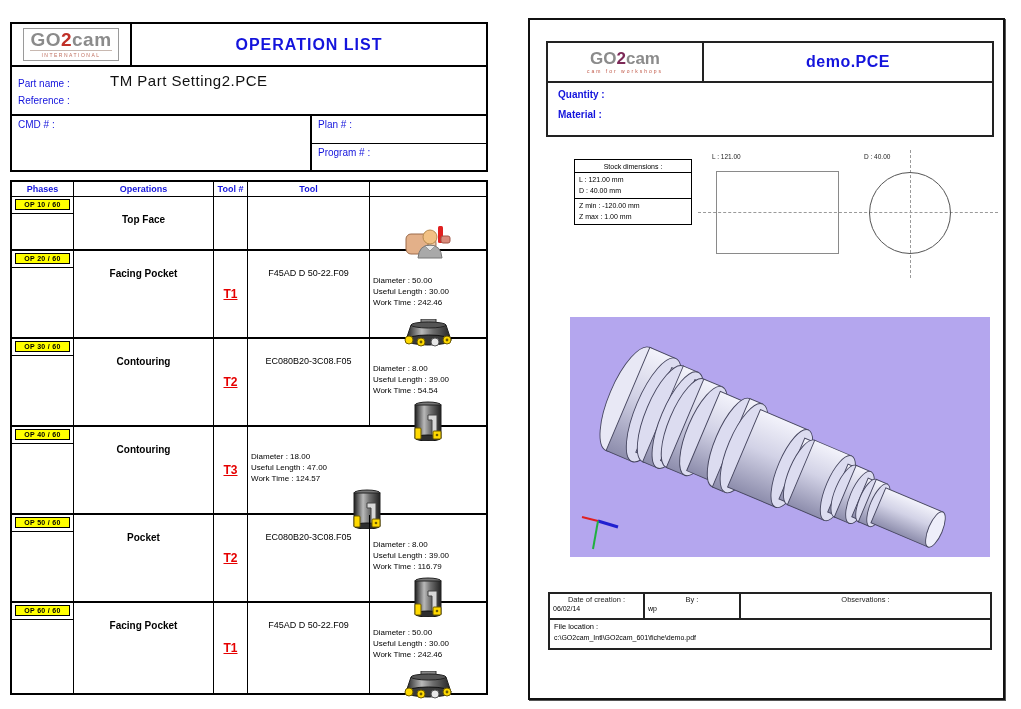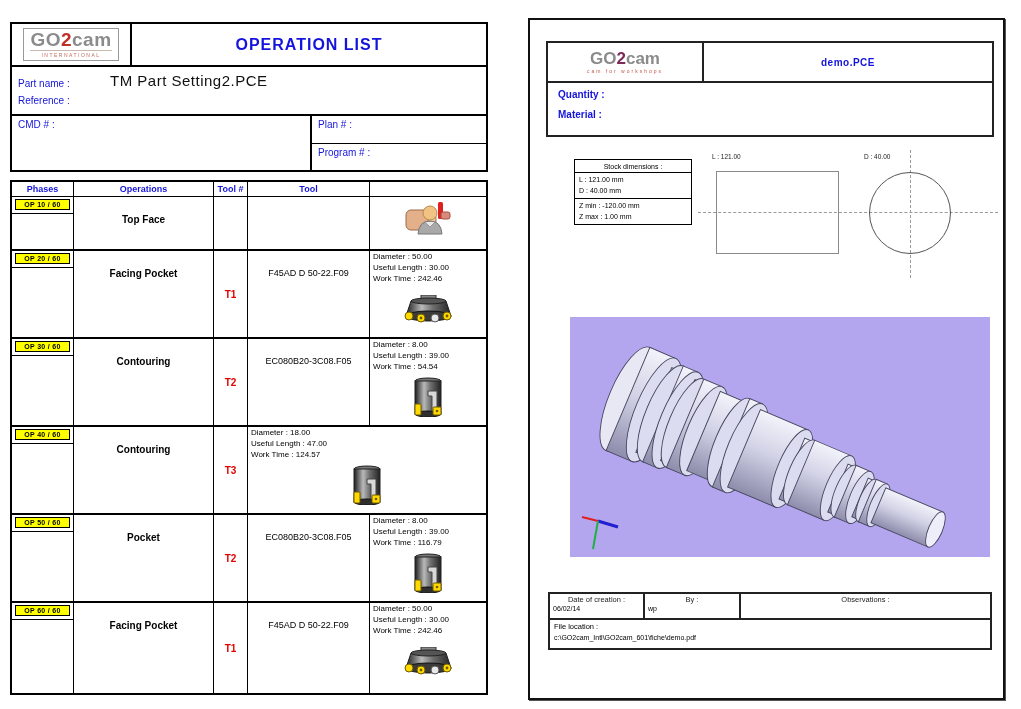--- a/index.html
+++ b/index.html
@@ -38,37 +38,37 @@
   .col-phase { width:62px; } .col-op { width:140px; } .col-tn { width:34px; } .col-tool { width:122px; } .col-det { flex:1; }
   .ops-row { display:flex; border-bottom:2px solid #000; }
   .ops-row:last-child { border-bottom:none; }
   .c { border-right:1px solid #000; }
   .c:last-child { border-right:none; }
   .phase-cell { width:62px; }
   .badge-wrap { border-bottom:1px solid #000; padding:2px 3px 3px; }
   .op-badge { background:#ffff00; border:1px solid #000; font-size:7px; font-weight:bold; text-align:center; padding:1px 0; letter-spacing:0.3px; }
   .op-cell { width:140px; text-align:center; padding-top:17px; font-weight:bold; font-size:10px; }
   .tn-cell { width:34px; display:flex; align-items:center; justify-content:center; }
-  .tn-cell span { color:#e50000; font-weight:bold; font-size:10px; }
+  .tn-cell span { color:#e50000; font-weight:bold; font-size:12px;text-decoration:underline; }
   .tool-cell { width:122px; text-align:center; padding-top:17px; font-size:9px; }
-  .det-cell { flex:1; padding:0 3px; font-size:8px; line-height:1.4; }
+  .det-cell { flex:1; padding:0 3px; font-size:8px; line-height:1.4;margin-top:24px; }
   .icon-center { text-align:center; margin-top:10px; }
   .icon-top { text-align:center; margin-top:3px; }
 
   
   .right-page { position:absolute; left:528px; top:18px; width:477px; height:682px; border:2px solid #111;
                 box-shadow:1px 1px 0 #555; background:#fff; }
   .hdr2 { position:absolute; left:16px; top:21px; width:448px; border:2px solid #222; }
   .hdr2-r1 { display:flex; height:38px; }
   .logo2-cell { width:156px; border-right:2px solid #222; display:flex; align-items:center; justify-content:center; }
   .brand2 { font-size:17px; font-weight:bold; color:#8b8b8b; line-height:1; text-align:center; }
   .brand2 .two { color:#7d2a58; }
   .tagline2 { font-size:5px; color:#c05848; letter-spacing:2px; margin-top:1px; text-align:center; }
   .title2-cell { flex:1; display:flex; align-items:center; justify-content:center; }
-  .doc-title2 { color:#1414dc; font-weight:bold; font-size:10px; letter-spacing:0.5px; }
+  .doc-title2 { color:#1414dc; font-weight:bold; font-size:16px; letter-spacing:0.5px; }
   .hdr2-r2 { border-top:2px solid #222; height:54px; padding:6px 10px; }
   .qm { color:#1414dc; font-weight:bold; font-size:10px; }
   .qm + .qm { margin-top:9px; }
 
   .stock-box { position:absolute; left:44px; top:139px; width:118px; border:1px solid #000; font-size:7px; background:#fff; }
   .stock-title { text-align:center; padding:3px 0 2px; border-bottom:1px solid #000; }
   .stock-sec { padding:2px 4px; line-height:1.5; }
   .stock-sec.z { border-top:1px solid #000; }
 
   .dim-label { position:absolute; font-size:6.5px; color:#222; }

